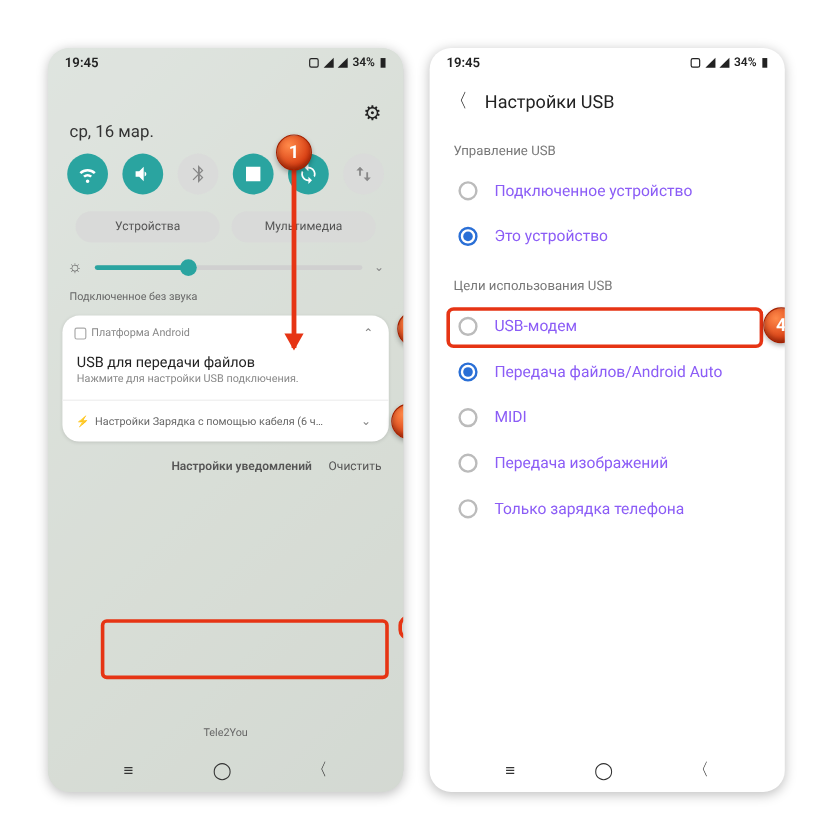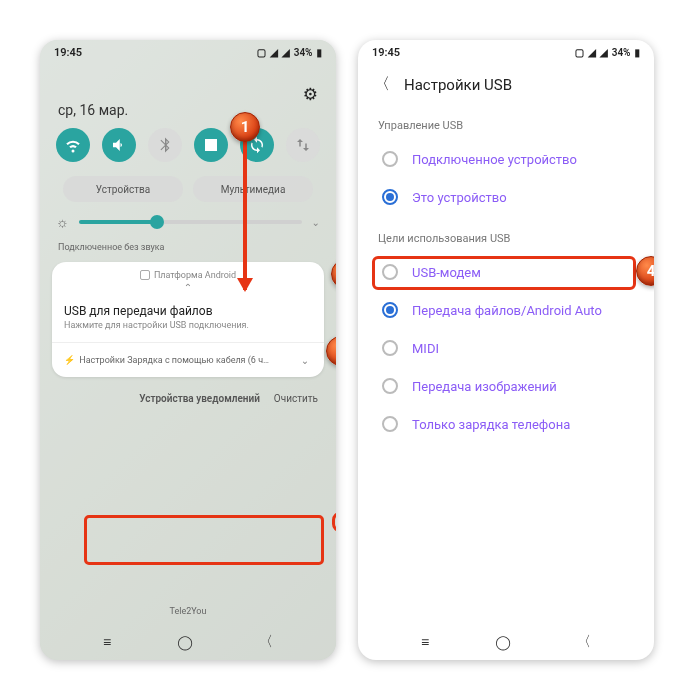--- a/index.html
+++ b/index.html
@@ -21,21 +21,21 @@
   .qs svg { width:18px; height:18px; }
   .pills { display:flex; gap:10px; padding:6px 14px 8px; justify-content:center; }
   .pill { flex:1; max-width:120px; height:26px; border-radius:14px; background:#d8d8d8cc; display:flex; align-items:center; justify-content:center; font-size:10px; color:#555; }
   .bright { display:flex; align-items:center; gap:10px; padding:4px 16px 8px; }
   .bright .sun { font-size:14px; color:#666; }
   .slider { flex:1; height:4px; background:#d0d0d0; border-radius:2px; position:relative; }
   .slider .fill { position:absolute; top:0; left:0; height:100%; width:35%; background:#2aa4a0; border-radius:2px; }
   .slider .knob { position:absolute; left:35%; top:50%; width:14px; height:14px; margin:-7px 0 0 -7px; border-radius:50%; background:#2aa4a0; }
   .muted { font-size:9px; color:#666; padding:4px 18px 6px; }
   .card-group { background:#fff; border-radius:14px; margin:4px 12px 8px; box-shadow:0 1px 3px rgba(0,0,0,.1); }
-  .card-header { display:flex; align-items:center; justify-content:space-between; padding:8px 10px; font-size:9px; color:#888;flex-direction:column; }
+  .card-header { display:flex; align-items:center; justify-content:space-between; padding:8px 10px; font-size:9px; color:#888; }
   .card-header .appname { display:flex; align-items:center; gap:4px; }
   .card-header .icon-s { width:10px; height:10px; border:1px solid #aaa; border-radius:2px; }
   .chev { width:14px; height:14px; display:flex; align-items:center; justify-content:center; color:#888; font-size:10px; }
   .usb-notif { padding:2px 12px 12px; }
   .usb-notif .t { font-size:12px; color:#222; margin-bottom:2px; }
   .usb-notif .s { font-size:9px; color:#888; }
   .charge-row { display:flex; align-items:center; justify-content:space-between; padding:10px 12px; font-size:9px; color:#666; border-top:1px solid #eee; }
   .charge-row .bolt { margin-right:4px; }
   .footer-row { display:flex; justify-content:flex-end; gap:14px; padding:8px 18px; font-size:10px; color:#555; }
   .footer-row .s1 { font-weight:600; }
@@ -147,21 +147,21 @@
       <div class="s">Нажмите для настройки USB подключения.</div>
     </div>
     <div class="charge-row">
       <span><span class="bolt">⚡</span><span>Настройки</span> <span>Зарядка с помощью кабеля (6 ч…</span></span>
       <span class="chev">⌄</span>
     </div>
     <div class="hl hl2"></div>
     <div class="hl hl3"></div>
   </div>
   <div class="footer-row">
-    <span class="s1">Устройства уведомлений</span>
+    <span class="s1">Настройки уведомлений</span>
     <span>Очистить</span>
   </div>
   <div class="spacer"></div>
   <div class="carrier">Tele2You</div>
   <div class="nav">
     <span>≡</span>
     <span>◯</span>
     <span>〈</span>
   </div>
  </div>

